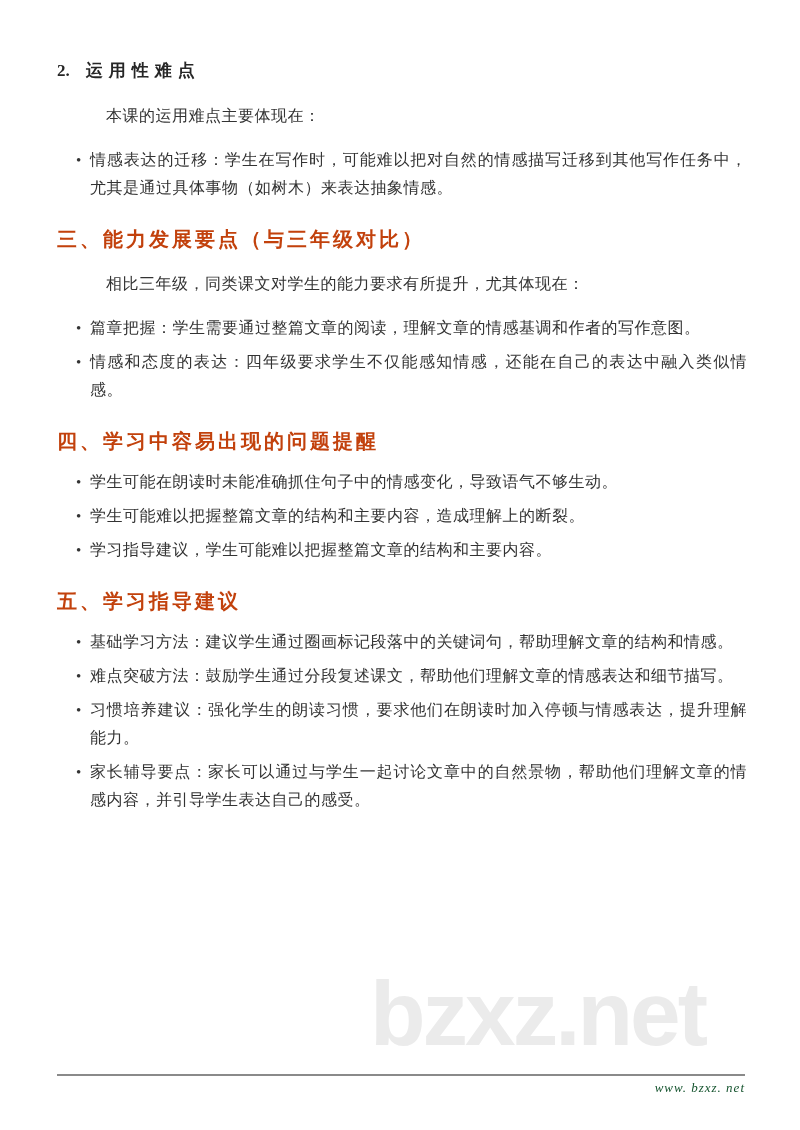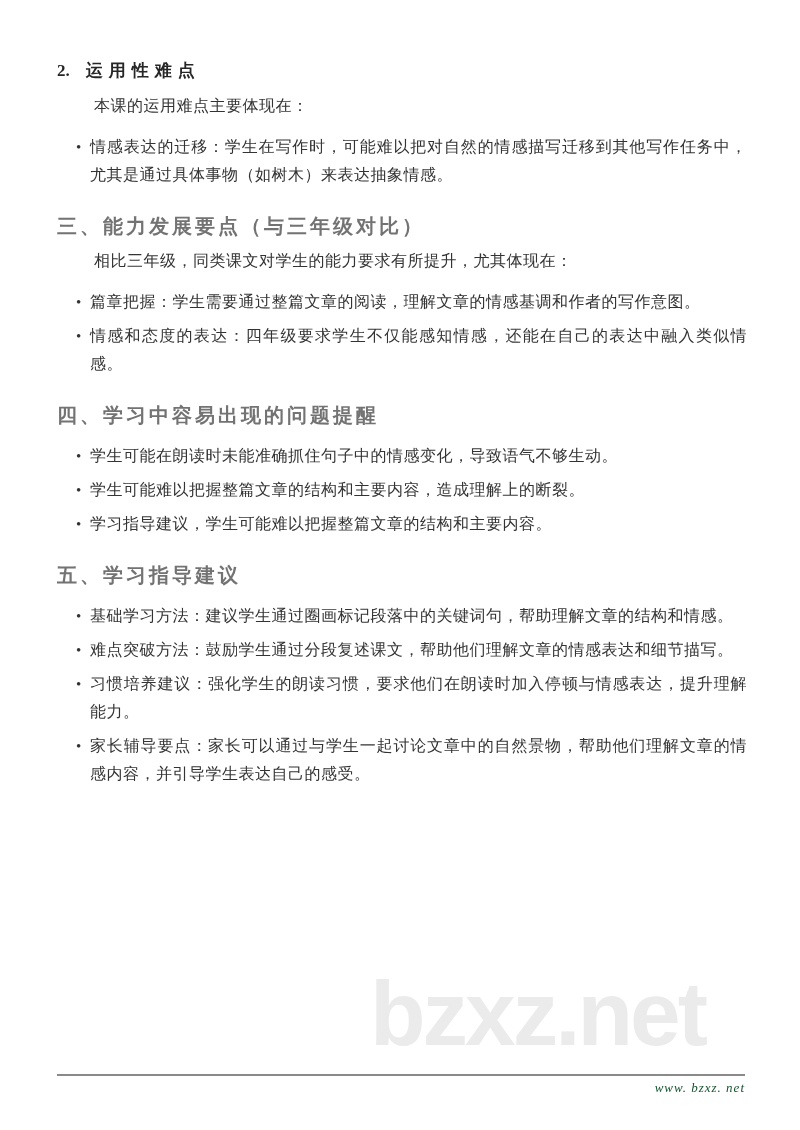--- a/index.html
+++ b/index.html
@@ -38,32 +38,31 @@
   .subheading .num {
     letter-spacing: 0;
     margin-right: 16px;
     font-family: "Liberation Serif", "DejaVu Serif", serif;
   }
   .subheading .t { letter-spacing: 6px; }
   
   .section-heading {
     font-family: "Liberation Sans", "DejaVu Sans", sans-serif;
     font-weight: bold;
-    color: #737373;
+    color: #c2410c;
     font-size: 20px;
     line-height: 30px;
     letter-spacing: 3px;
     margin: 22px 0 7px 0;
     text-align: left;
   }
   .intro {
     text-indent: 33px;
-    margin: 4px;
+    margin: 16px;
     letter-spacing: 0.5px;
-    font-family: Liberation Mono, monospace;
   }
   ul.bullets {
     list-style: none;
     margin: 12px 0 0 0;
     padding: 0;
   }
   ul.bullets li {
     position: relative;
     padding-left: 33px;
     margin-bottom: 6px;

